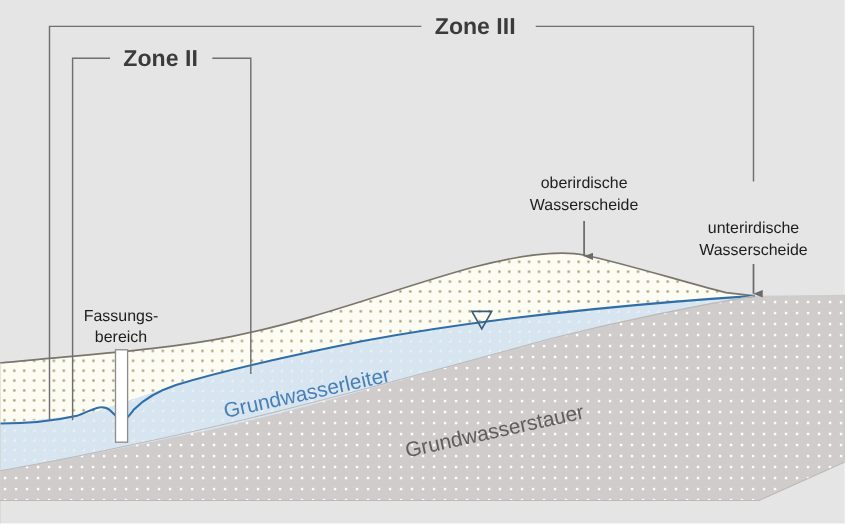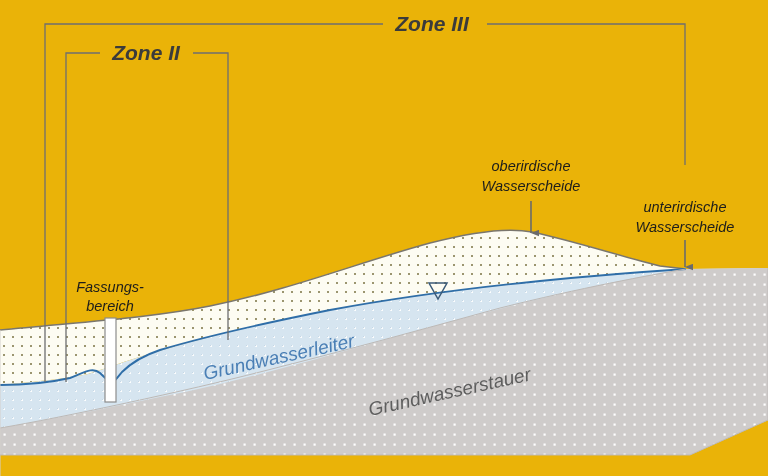--- a/index.html
+++ b/index.html
@@ -10,22 +10,21 @@
   body {
     width: 768px;
     height: 476px;
     font-family: "Liberation Sans", sans-serif;
     overflow: hidden;
   }
   #diagram-root {
     position: relative;
     width: 768px;
     height: 476px;
-    background: #eab308;
-    font-style: italic;
+    background: #e5e5e5;
   }
   svg.diagram-svg {
     position: absolute;
     left: 0;
     top: 0;
     width: 768px;
     height: 476px;
     display: block;
   }
   .zone-label {

